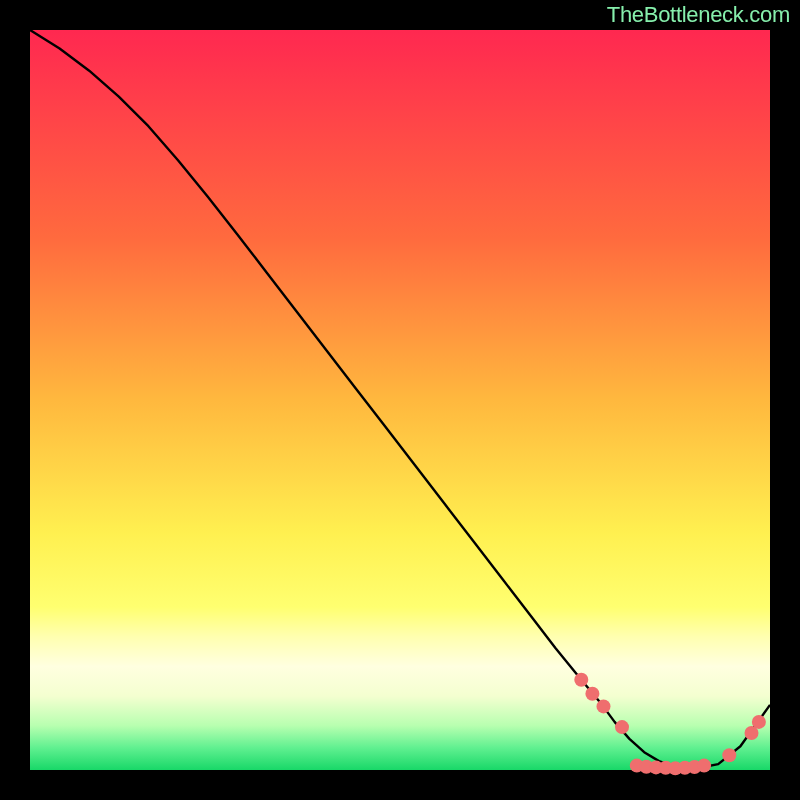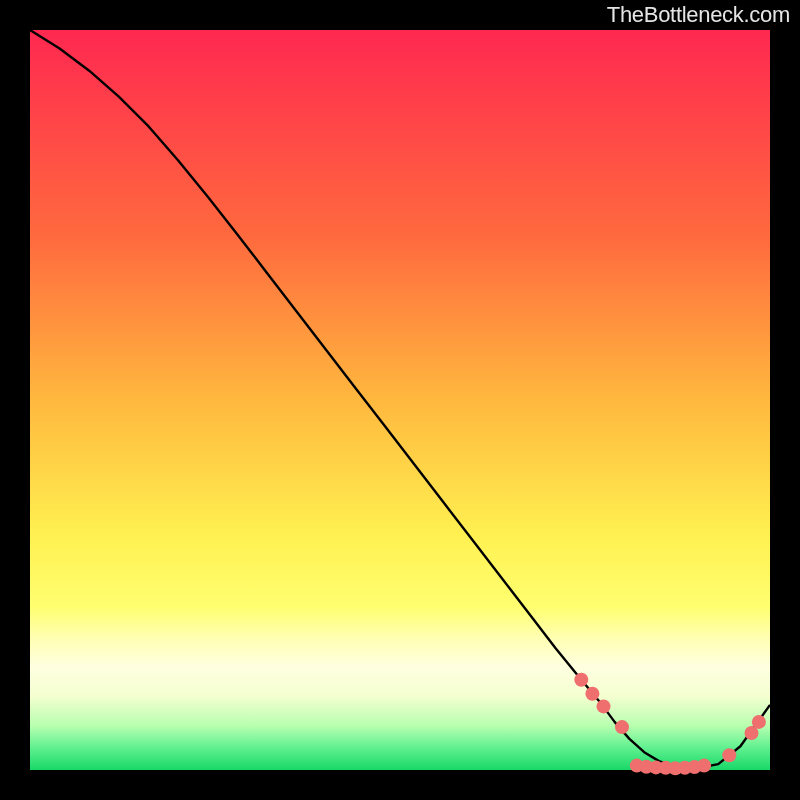--- a/index.html
+++ b/index.html
@@ -14,21 +14,21 @@
   .canvas-wrap {
     position: relative;
     width: 800px;
     height: 800px;
   }
   .watermark {
     position: absolute;
     top: 2px;
     right: 10px;
     font-size: 22px;
-    color: #e5e5e5;
+    color: #86efac;
     font-weight: 400;
     letter-spacing: -0.3px;
     z-index: 5;
   }
   svg {
     display: block;
   }
 </style>
 </head>
 <body>

